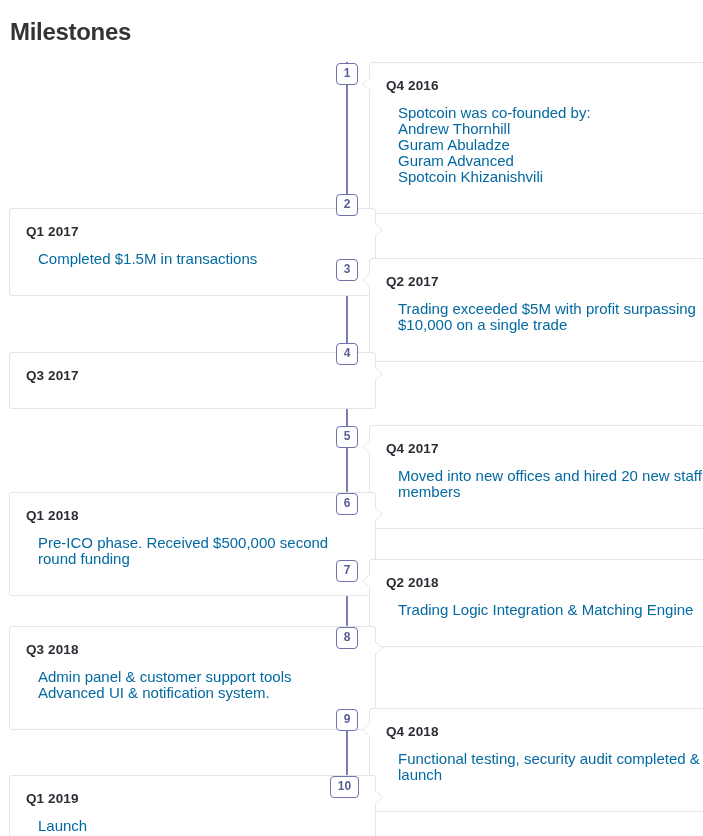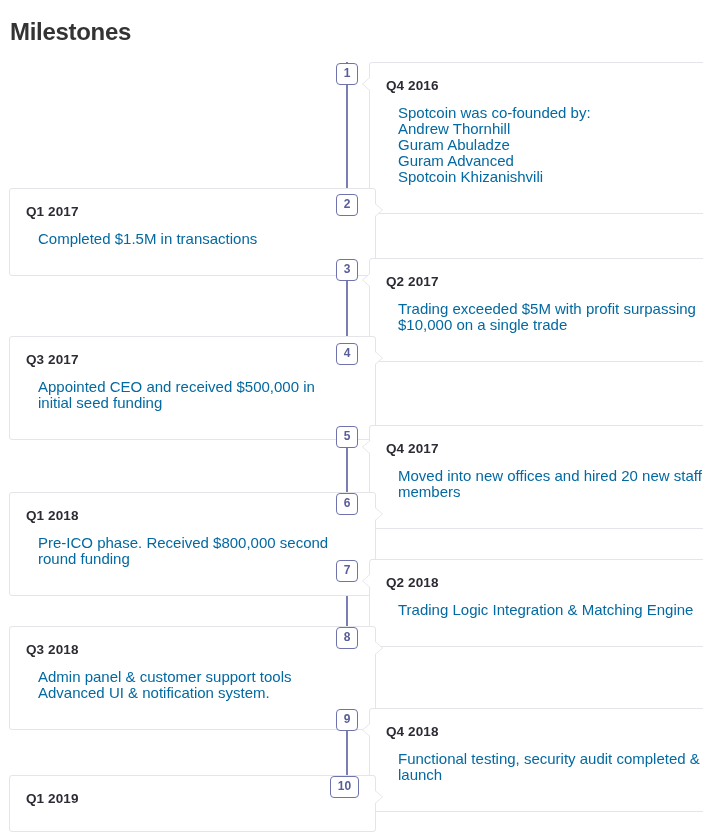--- a/index.html
+++ b/index.html
@@ -131,62 +131,59 @@
         <div class="card-title">Q4 2016</div>
         <p class="card-body">
           <span class="line">Spotcoin was co-founded by:</span>
           <span class="line">Andrew Thornhill</span>
           <span class="line">Guram Abuladze</span>
           <span class="line">Guram Advanced</span>
           <span class="line">Spotcoin Khizanishvili</span>
         </p>
       </div>
       <div class="marker" style="top: 63px; left: 336px;">1</div>
-      <div class="card left" style="top: 188px;">
+      <div class="card left" style="top: 208px;">
         <span class="notch"></span>
         <span class="notch-inner"></span>
         <div class="card-title">Q1 2017</div>
         <p class="card-body">
           <span class="line">Completed $1.5M in transactions</span>
         </p>
       </div>
       <div class="marker" style="top: 194px; left: 336px;">2</div>
       <div class="card right" style="top: 258px;">
         <span class="notch"></span>
         <span class="notch-inner"></span>
         <div class="card-title">Q2 2017</div>
         <p class="card-body">
           <span class="line">Trading exceeded $5M with profit surpassing $10,000 on a single trade</span>
         </p>
       </div>
       <div class="marker" style="top: 259px; left: 336px;">3</div>
-      <div class="card left" style="top: 336px;">
+      <div class="card left" style="top: 352px;">
         <span class="notch"></span>
         <span class="notch-inner"></span>
         <div class="card-title">Q3 2017</div>
-        <p class="card-body">
-          <span class="line">Appointed CEO and received $500,000 in initial seed funding</span>
-        </p>
       </div>
       <div class="marker" style="top: 343px; left: 336px;">4</div>
       <div class="card right" style="top: 425px;">
         <span class="notch"></span>
         <span class="notch-inner"></span>
         <div class="card-title">Q4 2017</div>
         <p class="card-body">
           <span class="line">Moved into new offices and hired 20 new staff members</span>
         </p>
       </div>
       <div class="marker" style="top: 426px; left: 336px;">5</div>
       <div class="card left" style="top: 492px;">
         <span class="notch"></span>
         <span class="notch-inner"></span>
         <div class="card-title">Q1 2018</div>
         <p class="card-body">
-          <span class="line">Pre-ICO phase. Received $800,000 second round funding</span>
+          <span class="line">Pre-ICO phase. Received $500,000 second round funding</span>
         </p>
       </div>
       <div class="marker" style="top: 493px; left: 336px;">6</div>
       <div class="card right" style="top: 559px;">
         <span class="notch"></span>
         <span class="notch-inner"></span>
         <div class="card-title">Q2 2018</div>
         <p class="card-body">
           <span class="line">Trading Logic Integration &amp; Matching Engine</span>
         </p>
@@ -208,16 +205,19 @@
         <div class="card-title">Q4 2018</div>
         <p class="card-body">
           <span class="line">Functional testing, security audit completed &amp; launch</span>
         </p>
       </div>
       <div class="marker" style="top: 709px; left: 336px;">9</div>
       <div class="card left" style="top: 775px;">
         <span class="notch"></span>
         <span class="notch-inner"></span>
         <div class="card-title">Q1 2019</div>
+        <p class="card-body">
+          <span class="line">Launch</span>
+        </p>
       </div>
       <div class="marker wide" style="top: 776px; left: 330px;">10</div>
     </div>
 </div>
 
 </body></html>

